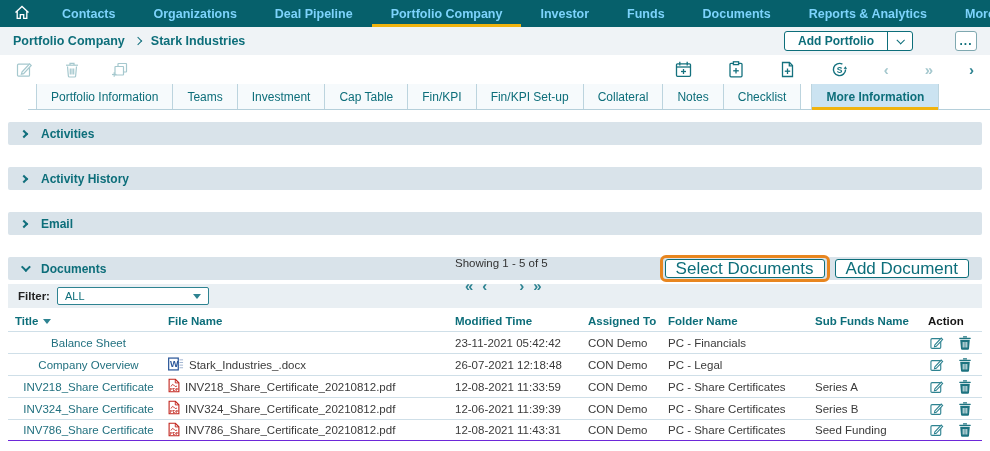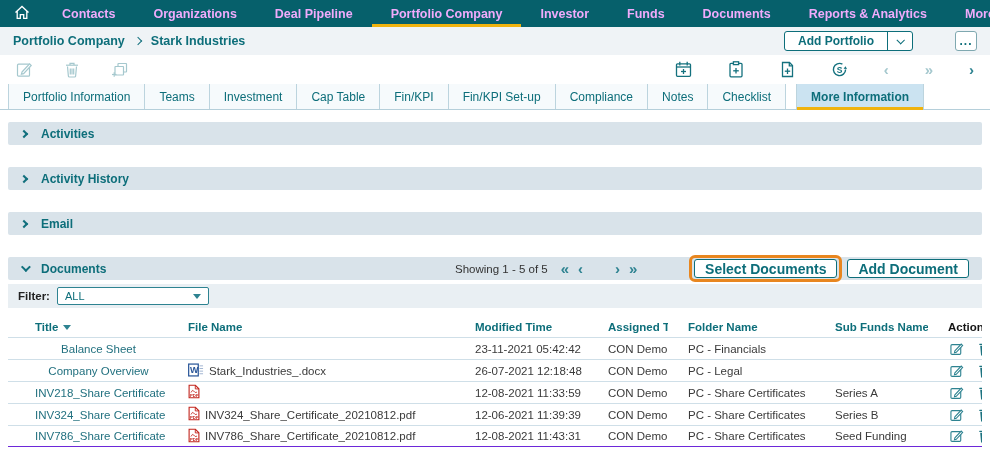--- a/index.html
+++ b/index.html
@@ -6,21 +6,21 @@
   html,body { width: 990px; height: 451px; }
   body {
     font-family: "Liberation Sans", sans-serif;
     background: #ffffff;
     overflow: hidden;
     -webkit-font-smoothing: antialiased;
   }
   
   .topnav {
     height: 27px; background: #06606b; display: flex; align-items: stretch;
-    color: #f0abfc; font-size: 12.5px;
+    color: #7dd3fc; font-size: 12.5px;
   }
   .nav-home { display:flex; align-items:center; padding:0 13px 0 14px; cursor:pointer; }
   .nav-item { display:flex; align-items:center; gap:6px; padding:0 19px; cursor:pointer; font-weight:bold; white-space:nowrap; position:relative; }
   .nav-item.active::after { content:""; position:absolute; left:0; right:0; bottom:0; height:3px; background:#f0b30e; }
   
   .crumb-row { height:28px; background:#eff3f6; display:flex; align-items:center; padding:0 13px; }
   .crumb { color:#0d6e7a; font-weight:bold; font-size:12.5px; cursor:pointer; }
   .crumb-sep { width:6px; height:6px; border-right:1.8px solid #11707d; border-top:1.8px solid #11707d; transform:rotate(45deg); margin:0 10px; }
   .crumb-actions { margin-left:auto; display:flex; align-items:center;gap:36px; }
   .btn-split { display:flex; height:20px; border:1px solid #0d6e7a; border-radius:3px; background:#fff; overflow:hidden; }
@@ -31,50 +31,50 @@
     color:#0d6e7a; font-weight:bold; font-size:12px; letter-spacing:1px; display:flex; align-items:center; justify-content:center; cursor:pointer; }
   
   .toolbar { height:29px; display:flex; align-items:center; padding:0 16px; background:#fff; }
   .tb-left { display:flex; align-items:center; gap:32px; }
   .tb-right { margin-left:auto; display:flex; align-items:center; gap:36px; }
   .tb-ic { display:flex; align-items:center; cursor:pointer; }
   .pg-glyph { font-size:15px; font-weight:bold; line-height:1; cursor:pointer; }
   .c-light { color:#a5c8ce; }
   .c-teal  { color:#2e8391; }
   
-  .tabbar { height:26px; display:flex; align-items:stretch; border-bottom:1px solid #b5cfda; padding-left:8px; font-size:12px; background:#fff; }
+  .tabbar { height:26px; display:flex; align-items:stretch; border-bottom:1px solid #b5cfda; padding-left:8px; font-size:12px; background:#fff;margin-left:28px; }
   .tab { display:flex; align-items:center; padding:0 14px; color:#0d6e7a; background:#f6fafc; border-right:1px solid #bcd4de; cursor:pointer; white-space:nowrap; position:relative; }
   .tab:first-child { border-left:1px solid #bcd4de; }
   .tab.active { background:#cbe3f1; font-weight:bold; margin-left:10px; border-left:1px solid #bcd4de; }
   .tab.active::after { content:""; position:absolute; left:0; right:0; bottom:-1px; height:3px; background:#f0b30e; }
   
   .content { padding:12px 8px 0; }
   .section-bar { height:23px; background:#d9e3ea; border-radius:2px; display:flex; align-items:center; padding:0 13px;
     color:#0d6e7a; font-weight:bold; font-size:12px; margin-bottom:22px; cursor:pointer; position:relative; }
   .chev-right { width:6px; height:6px; border-right:2px solid #11707d; border-top:2px solid #11707d; transform:rotate(45deg); margin-right:14px; flex:none; }
   .chev-open { width:7px; height:7px; border-right:2px solid #11707d; border-bottom:2px solid #11707d; transform:rotate(45deg) translateY(-2px); margin-right:13px; flex:none; }
   .section-bar.docs { margin-bottom:4px; }
-  .pager { position:absolute; left:447px; top:0; bottom:0; display:flex; align-items:center; gap:9px; font-weight:normal; color:#333; font-size:11.5px; }
+  .pager { position:absolute; left:447px; top:0; bottom:0; display:flex; align-items:center; gap:9px; font-weight:normal; color:#333; font-size:11.5px;flex-direction:column; }
   .pager .arrows { display:flex; gap:9px; margin-left:4px; }
   .docbtns { margin-left:auto; display:flex; align-items:center; }
   .hl-box { border:3px solid #e8861f; border-radius:6px; padding:1px 2px; display:flex; margin-right:5px; }
   .doc-btn { height:19px; border:1px solid #0d6e7a; border-radius:3px; background:#fff; color:#0d6e7a;
-    font-weight:bold; font-size:14px; padding:0 10px; display:flex; align-items:center; cursor:pointer; white-space:nowrap; }
-  
-  .filter-bar { height:24px; background:#e9eff3; display:flex; align-items:center; padding:0 10px; font-size:11.5px; margin-bottom:8px; }
+    font-weight:normal; font-size:17px; padding:0 10px; display:flex; align-items:center; cursor:pointer; white-space:nowrap; }
+  
+  .filter-bar { height:24px; background:#e9eff3; display:flex; align-items:center; padding:0 10px; font-size:11.5px; margin-bottom:2px; }
   .filter-label { font-weight:bold; color:#222; margin-right:7px; }
   .filter-select { width:152px; height:18px; background:#fff; border:1px solid #2e8391; border-radius:2px;
     display:flex; align-items:center; padding:0 7px; color:#0d6e7a; font-size:11px; cursor:pointer; }
   .filter-select .tri { margin-left:auto; width:0; height:0; border-left:4.5px solid transparent; border-right:4.5px solid transparent; border-top:5.5px solid #2e8391; }
   
   .dtable { font-size:11.5px; }
   .thead, .trow { display:grid; grid-template-columns:160px 287px 133px 80px 147px 113px 1fr; align-items:center; }
   .thead { height:21px; color:#0d6e7a; font-weight:bold; }
   .thead .cell.action-h { color:#151515; }
-  .cell { padding-right:6px; overflow:hidden; white-space:nowrap;margin-left:20px; }
+  .cell { padding-right:6px; overflow:hidden; white-space:nowrap; }
   .cell.first { padding-left:7px; }
   .sort-tri { display:inline-block; width:0; height:0; border-left:4px solid transparent; border-right:4px solid transparent; border-top:5px solid #2e8391; margin-left:5px; vertical-align:middle; }
   .trow { height:22px; border-top:1px solid #cfdfe8; color:#3a3a3a; }
   .trow:last-child { border-bottom:1px solid #6d28d9; }
   .cell.title { color:#21707f; cursor:pointer;text-align:center; }
   .filecell { display:flex; align-items:center; gap:5px; cursor:pointer; }
   .actcell { display:flex; align-items:center; gap:15px; padding-left:2px; }
   .act-ic { display:flex; align-items:center; cursor:pointer; }
 </style>
 </head>
@@ -213,21 +213,21 @@
   <div class="tab">
       <span>Cap Table</span>
     </div>
   <div class="tab">
       <span>Fin/KPI</span>
     </div>
   <div class="tab">
       <span>Fin/KPI Set-up</span>
     </div>
   <div class="tab">
-      <span>Compliance</span>
+      <span>Collateral</span>
     </div>
   <div class="tab">
       <span>Notes</span>
     </div>
   <div class="tab">
       <span>Checklist</span>
     </div>
   <div class="tab active">
       <span>More Information</span>
     </div>
@@ -364,20 +364,21 @@
       <div class="cell first title">INV218_Share Certificate</div>
       <div class="cell filecell">
         <span>
           <svg width="12" height="15" viewBox="0 0 13 15">
               <path d="M1.2 0.8 H8 L11.8 4.6 V14.2 H1.2 Z" fill="#ffffff" stroke="#c2251d" stroke-width="1.2"></path>
               <path d="M7.9 0.9 V4.7 H11.7" fill="none" stroke="#c2251d" stroke-width="1"></path>
               <path d="M3.2 8.6 Q5 4.8 6.2 7 Q7.6 9.6 9.8 8.2" fill="none" stroke="#c2251d" stroke-width="0.9"></path>
               <text x="2.2" y="13.2" font-size="4.6" font-weight="bold" fill="#c2251d" font-family="Liberation Sans, sans-serif">PDF</text>
             </svg>
         </span>
+        <span>INV218_Share_Certificate_20210812.pdf</span>
       </div>
       <div class="cell">12-08-2021 11:33:59</div>
       <div class="cell">CON Demo</div>
       <div class="cell">PC - Share Certificates</div>
       <div class="cell">Series A</div>
       <div class="cell actcell">
         <span class="act-ic">
           <svg width="14" height="14" viewBox="0 0 15 15" fill="none" stroke="#2e8391" stroke-width="1.2">
               <rect x="1" y="2.8" width="10.5" height="10.5" rx="1.2"></rect>
               <path d="M5.2 9.6 L12 2.3 L13.5 3.8 L6.7 11.1 L4.8 11.5 Z" fill="#ffffff"></path>

